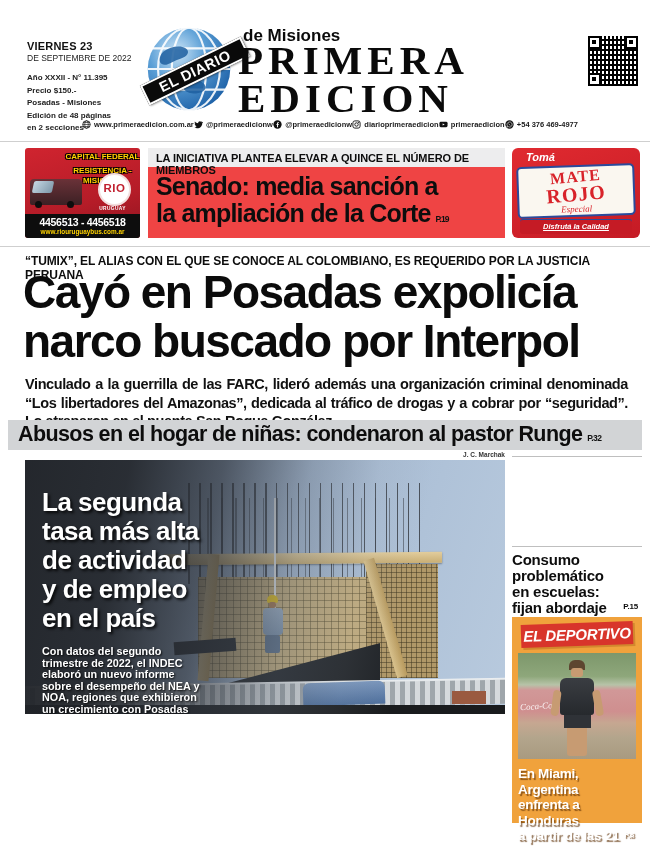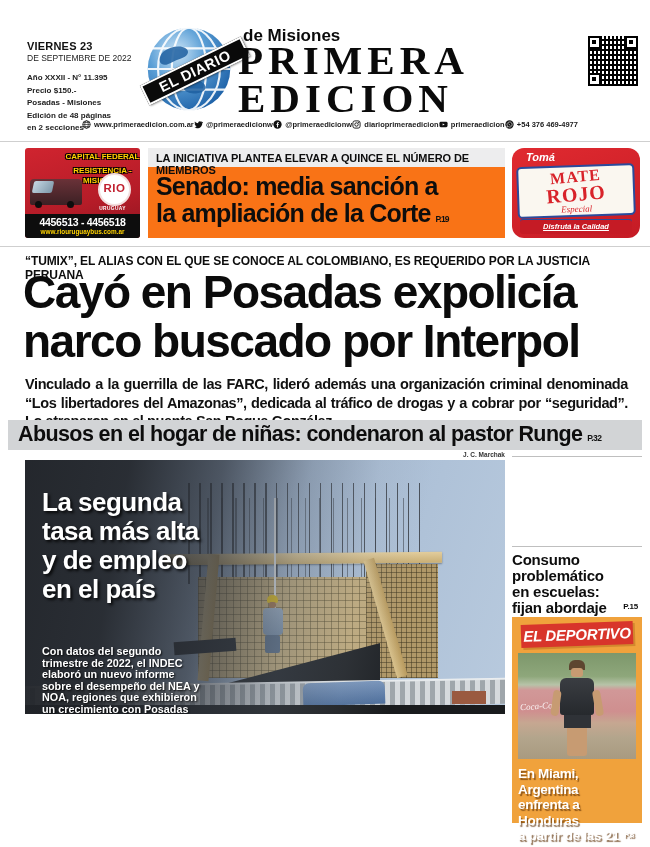--- a/index.html
+++ b/index.html
@@ -50,26 +50,26 @@
   .rio-circle span{display:block;margin-top:7px;color:#c01f2e;font-size:11.5px;font-weight:800;letter-spacing:.5px;}
   .rio-sub{position:absolute;right:11px;top:58px;width:33px;text-align:center;color:#fff;font-size:4.8px;font-weight:700;letter-spacing:.4px;}
   .rio-bottom{position:absolute;left:0;bottom:0;width:100%;height:24px;background:#0d0d0d;text-align:center;}
   .rio-phones{color:#fff;font-size:10.5px;font-weight:800;letter-spacing:-.3px;margin-top:2px;}
   .rio-web{color:#ffd300;font-size:6.4px;font-weight:700;}
 
   
   .senado{left:148px;top:148px;width:357px;height:90px;}
   .senado-kicker{height:19px;background:#ededee;font-size:11px;font-weight:800;letter-spacing:-.1px;
     padding:4px 0 0 8px;box-sizing:border-box;color:#0d0d0d;}
-  .senado-band{height:71px;background:#f97316;padding:6px 8px 0 8px;box-sizing:border-box;}
+  .senado-band{height:71px;background:#ef4444;padding:6px 8px 0 8px;box-sizing:border-box;}
   .senado-hl{font-size:25px;line-height:27px;font-weight:800;letter-spacing:-.8px;color:#0d0d0d;}
   .pref{font-size:8.5px;font-weight:800;color:#111;margin-left:5px;}
 
   
-  .mate-ad{left:512px;top:148px;width:128px;height:90px;border-radius:12px;overflow:hidden;
+  .mate-ad{left:512px;top:148px;width:128px;height:90px;border-radius:6px;overflow:hidden;
     background:linear-gradient(160deg,#e02a30 0%,#c51b25 100%);}
   .mate-top{color:#fff;font-size:11px;font-weight:800;font-style:italic;margin:3px 0 0 14px;}
   .mate-panel{position:absolute;left:5px;top:17px;right:5px;bottom:21px;background:#faf7f0;
     border:2px solid #2a4a9b;border-radius:5px;transform:rotate(-2deg);text-align:center;}
   .mate-brand{font-family:"Liberation Serif",serif;color:#d8232a;font-weight:700;line-height:.92;
     letter-spacing:1px;transform:rotate(-3deg);}
   .mate-b1{font-size:16px;margin-top:3px;} .mate-b2{font-size:20px;}
   .mate-variant{font-family:"Liberation Serif",serif;font-style:italic;color:#d8232a;font-size:9px;margin-top:1px;}
   .mate-bottom{position:absolute;left:8px;right:8px;bottom:4px;height:14px;background:#c51b25;border-radius:3px;
     border-top:1.5px solid #2a4a9b;color:#fff;font-size:7.5px;font-style:italic;font-weight:700;
@@ -329,20 +329,21 @@
     <div class="layer ramp"></div>
     <div class="layer roof-hl"></div>
     <div class="layer roof"></div>
     <div class="layer roof-blue"></div>
     <div class="layer brick"></div>
     <div class="layer bottom-dark"></div>
     <div class="layer shade"></div>
     <div class="layer photo-title">
       <div>La segunda</div>
       <div>tasa más alta</div>
+      <div>de actividad</div>
       <div>y de empleo</div>
       <div>en el país</div>
     </div>
     <div class="layer photo-body"><span>Con datos del segundo trimestre de 2022, el INDEC elaboró un nuevo informe sobre el desempeño del NEA y NOA, regiones que exhibieron un crecimiento con Posadas como el conglomerado mejor posicionado. El análisis explica que la desocupación se redujo en 16 mil personas en los últimos tres meses. En ambos rubros la capital misionera sólo es superada por Ciudad de Buenos Aires.</span><span class="body-ref">P.3</span></div>
   </div>
 
   <div class="abs sb-line sbl-1"></div>
   <div class="abs sb-line sbl-2"></div>
   <div class="abs sb-item sb-2">
     <div>Consumo</div>

